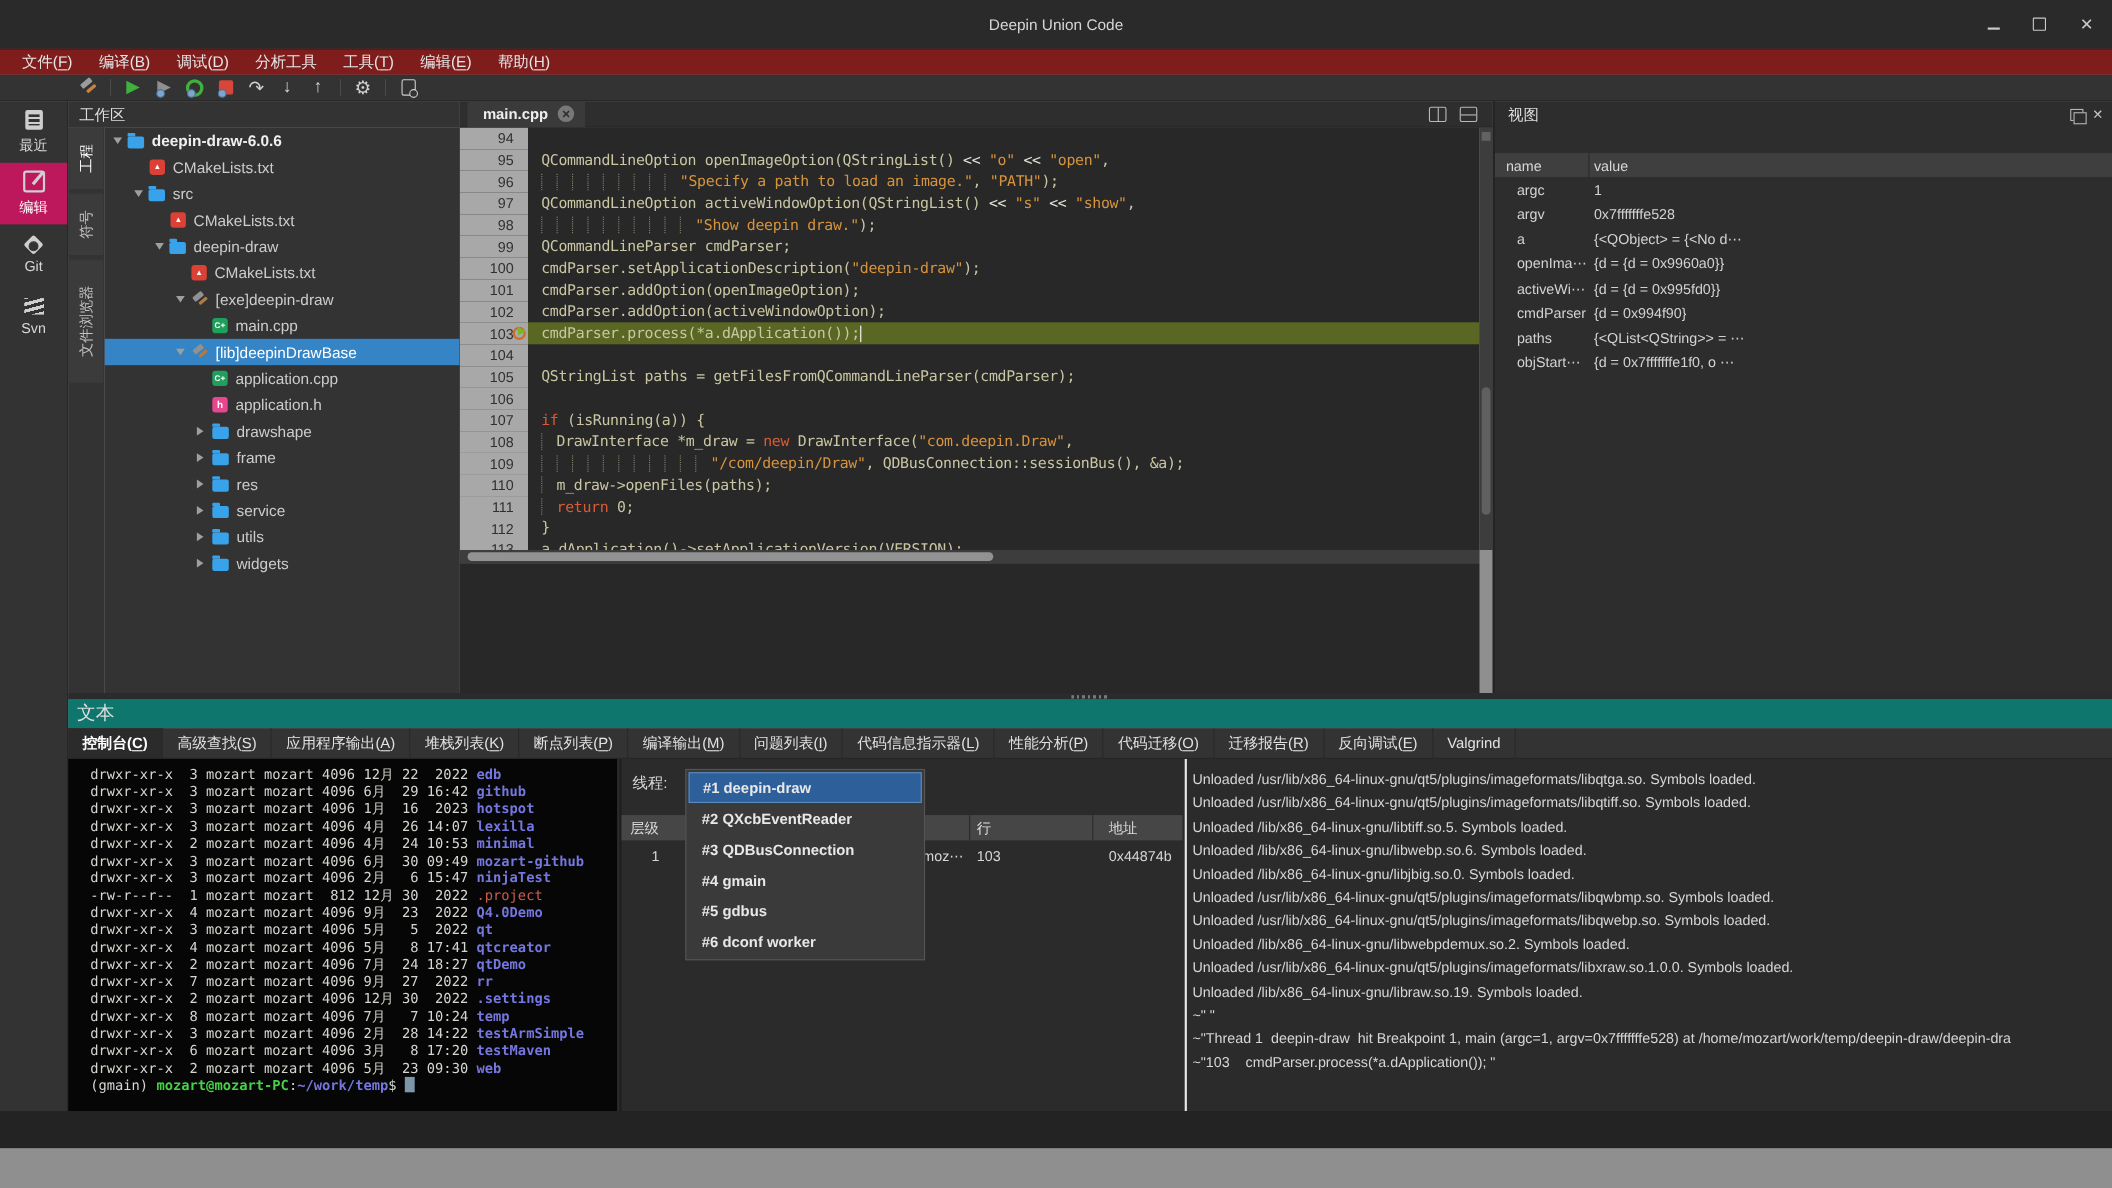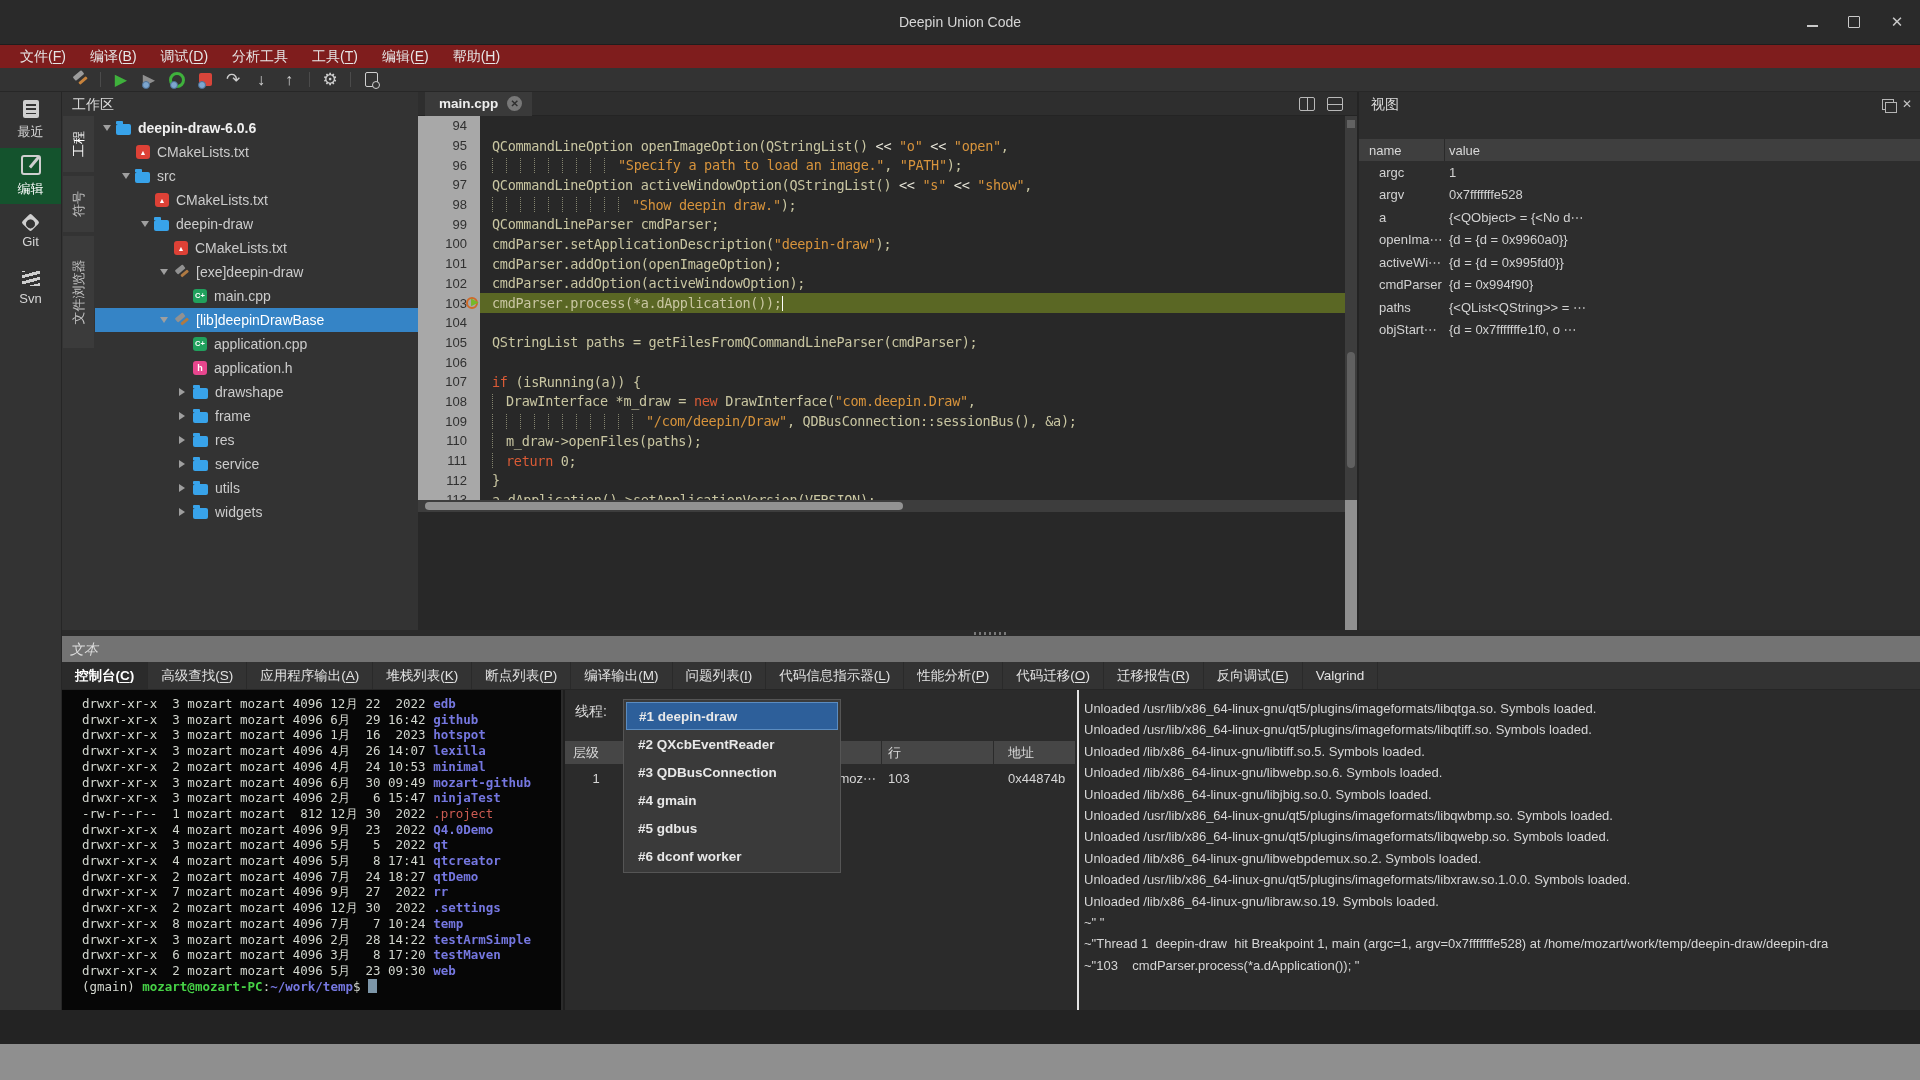--- a/index.html
+++ b/index.html
@@ -34,21 +34,21 @@
   .ti-over::before{content:"↷";color:#cfcfcf;font-size:17px;line-height:1;}
   .ti-into::before{content:"↓";color:#cfcfcf;font-size:16px;font-weight:bold;line-height:1;}
   .ti-out::before{content:"↑";color:#cfcfcf;font-size:16px;font-weight:bold;line-height:1;}
   .ti-gear::before{content:"⚙";color:#cfcfcf;font-size:17px;line-height:1;}
   .ti-search::before{content:"";width:11px;height:13px;border:1.5px solid #cfcfcf;border-radius:2px;}
   .ti-search::after{content:"";position:absolute;right:1px;bottom:1px;width:6px;height:6px;border:1.5px solid #cfcfcf;border-radius:50%;background:#333;}
 
   
   #activity{left:0;top:92px;width:62px;height:918px;background:#333333;border-right:1px solid #262626;box-sizing:border-box;}
   .act-item{height:56px;display:flex;flex-direction:column;align-items:center;justify-content:center;gap:5px;color:#d6d6d6;font-size:13px;}
-  .act-item.active{background:#14532d;color:#ffffff;}
+  .act-item.active{background:#be185d;color:#ffffff;}
   .ai{position:relative;}
   .ai-recent{width:16px;height:18px;background:#cfcfcf;border-radius:2px;}
   .ai-recent::after{content:"";position:absolute;left:3px;top:4px;width:10px;height:10px;
      background:repeating-linear-gradient(#333 0 2px,transparent 2px 4.5px);}
   .ai-edit{width:16px;height:16px;border:2px solid #cfcfcf;border-radius:3px;}
   .ai-edit::after{content:"";position:absolute;width:2.5px;height:14px;background:#cfcfcf;transform:rotate(40deg);left:10px;top:-2px;}
   .ai-git{width:13px;height:13px;background:#cfcfcf;transform:rotate(45deg);border-radius:2px;}
   .ai-git::after{content:"";position:absolute;left:3px;top:3px;width:7px;height:7px;border-radius:50%;background:#333;border:1px solid #333;}
   .ai-svn{width:18px;height:15px;background:repeating-linear-gradient(-15deg,#cfcfcf 0 3px,transparent 3px 6px);}
 
@@ -121,21 +121,21 @@
   #vars-header .h-name{width:86px;padding-left:10px;box-sizing:border-box;border-right:1px solid #2a2a2a;height:100%;display:flex;align-items:center;}
   #vars-header .h-value{padding-left:4px;}
   #vars-rows{position:absolute;left:0;top:69px;width:100%;}
   .vrow{height:22.5px;display:flex;align-items:center;font-size:13px;color:#d2d2d2;}
   .vname{width:86px;flex:none;padding-left:20px;box-sizing:border-box;overflow:hidden;white-space:nowrap;}
   .vval{padding-left:4px;white-space:nowrap;overflow:hidden;}
 
   
   #splitter{left:62px;top:630px;width:1858px;height:6px;background:#2b2b2b;display:flex;align-items:center;justify-content:center;}
   #splitter .grip{width:34px;height:3px;background:repeating-linear-gradient(to right,#7a7a7a 0 2px,transparent 2px 5px);}
-  #crumb{left:62px;top:636px;width:1858px;height:26px;background:#737373;color:#dddddd;font-size:14px;line-height:26px;padding-left:8px;box-sizing:border-box;font-style:italic;}
+  #crumb{left:62px;top:636px;width:1858px;height:26px;background:#0f766e;color:#dddddd;font-size:17px;line-height:26px;padding-left:8px;box-sizing:border-box;}
   #btabs{left:62px;top:662px;width:1858px;height:28px;background:#333333;display:flex;border-bottom:1px solid #262626;box-sizing:border-box;}
   .btab{padding:0 13px;display:flex;align-items:center;font-size:13.5px;color:#e2e2e2;border-right:1px solid #2a2a2a;white-space:nowrap;}
   .btab.active{background:#2b2b2b;color:#ffffff;font-weight:bold;}
 
   #bottom{left:62px;top:690px;width:1858px;height:320px;background:#2b2b2b;}
   #terminal{position:absolute;left:0;top:0;width:499px;height:320px;background:#060606;padding:6px 0 0 20px;box-sizing:border-box;font-family:"DejaVu Sans Mono",monospace;font-size:12.5px;line-height:15.7px;color:#d3d7cf;overflow:hidden;}
   .trm{white-space:pre;}
   .t-dir{color:#7577e0;font-weight:bold;}
   .t-file{color:#cc5b52;}
   .t-user{color:#46d146;font-weight:bold;}

